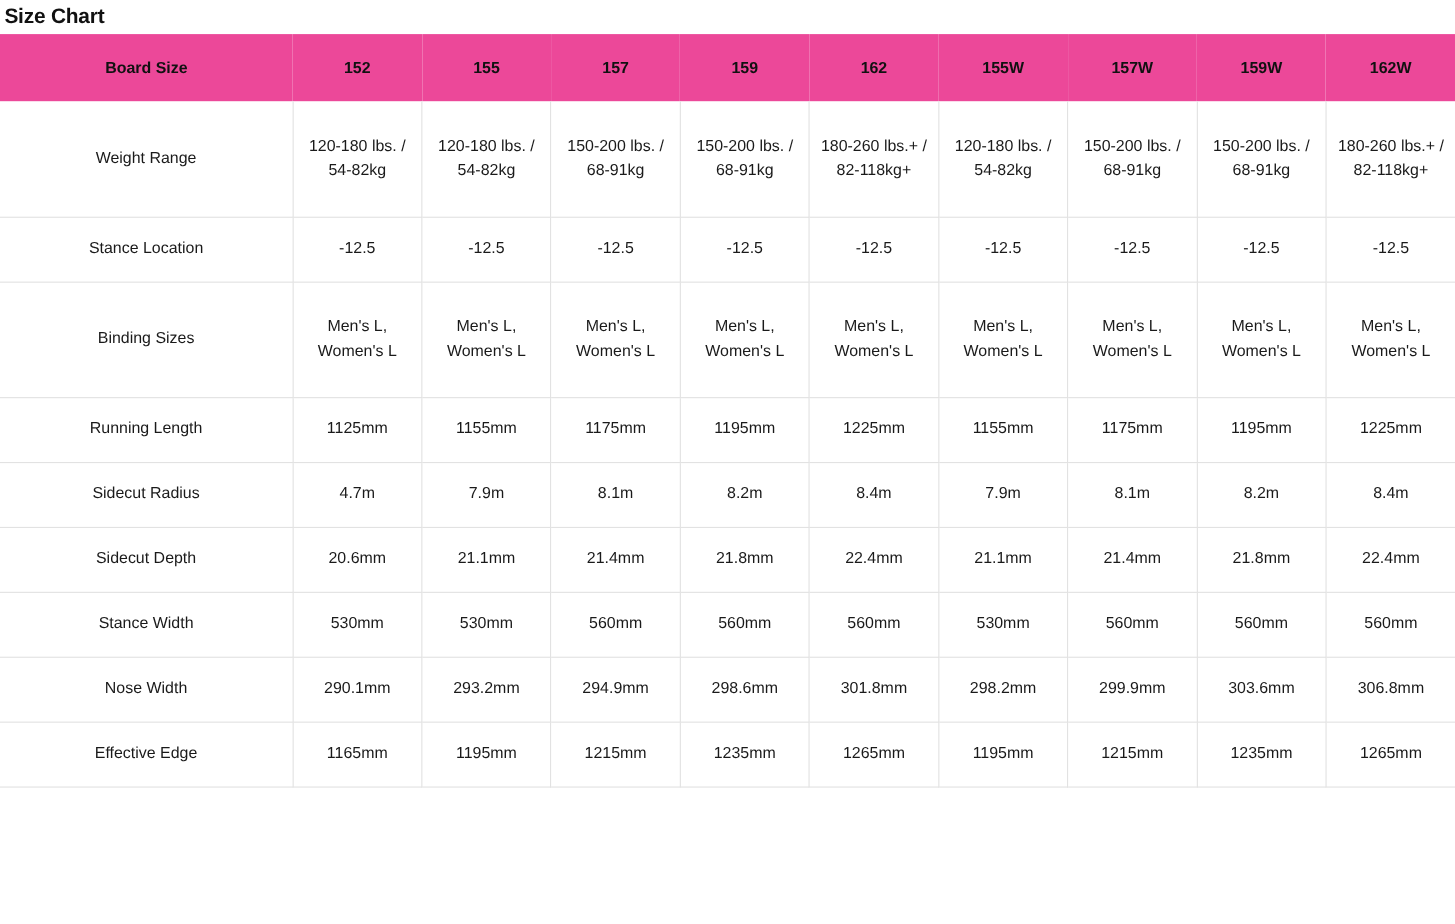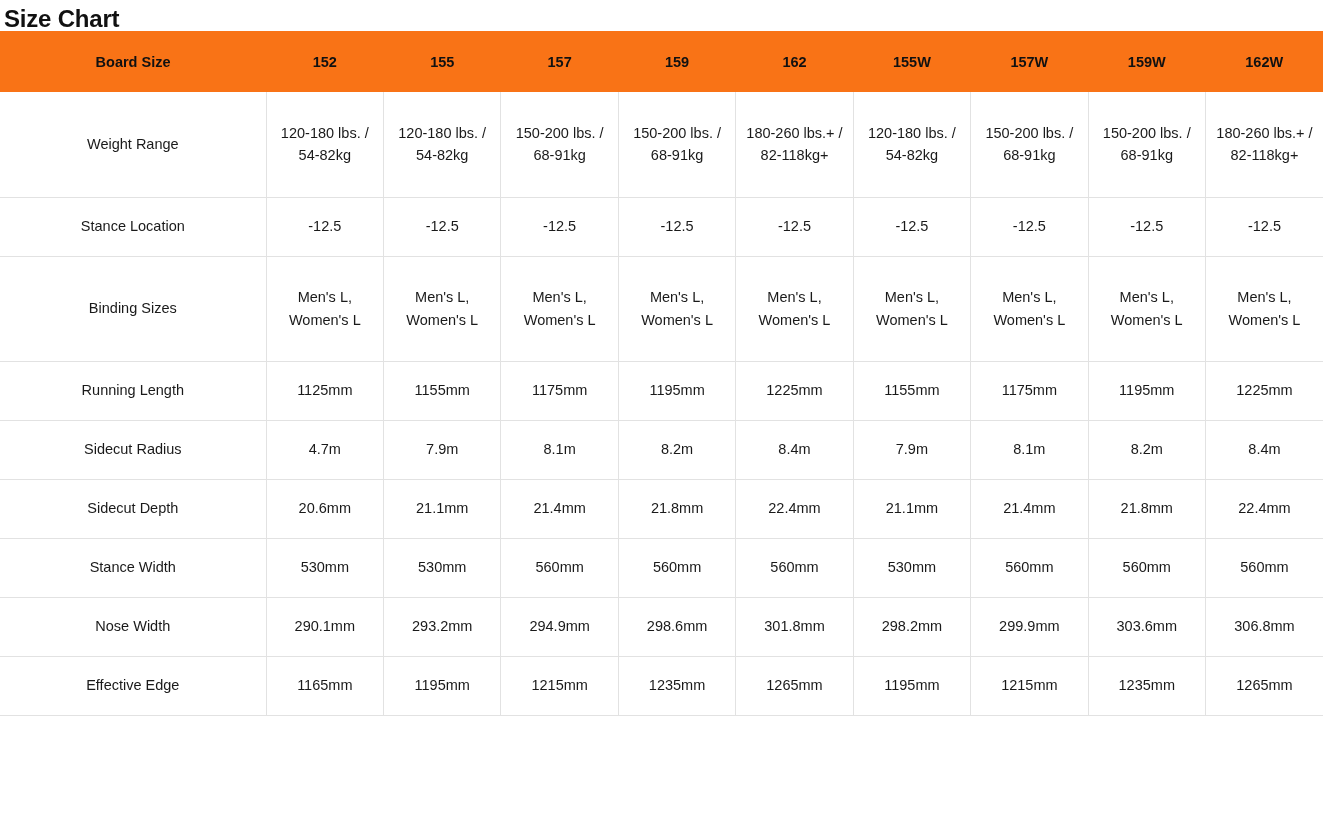--- a/index.html
+++ b/index.html
@@ -9,42 +9,42 @@
   }
   body {
     width: 1323px;
     height: 840px;
     font-family: "Liberation Sans", sans-serif;
     color: #1a1a1a;
     overflow: hidden;
   }
 
   .page-title {
-    font-size: 24px;
+    font-size: 19px;
     font-weight: bold;
     color: #111111;
     letter-spacing: -0.2px;
     padding: 5px 0 0 4px;
     margin: 0;
     height: 31px;
     box-sizing: border-box;
   }
 
   .size-table {
     width: 1323px;
     border-collapse: collapse;
     table-layout: fixed;
     font-size: 14.5px;
   }
 
   .size-table col.row-label-col { width: 266px; }
   .size-table col.size-col { width: 117.4px; }
 
   .size-table thead th {
-    background: #f97316;
+    background: #ec4899;
     font-size: 14.5px;
     font-weight: bold;
     color: #111111;
     height: 61px;
     padding: 0 6px;
     text-align: center;
     vertical-align: middle;
     border: 0;
     box-sizing: border-box;
     margin-left: 16px;

